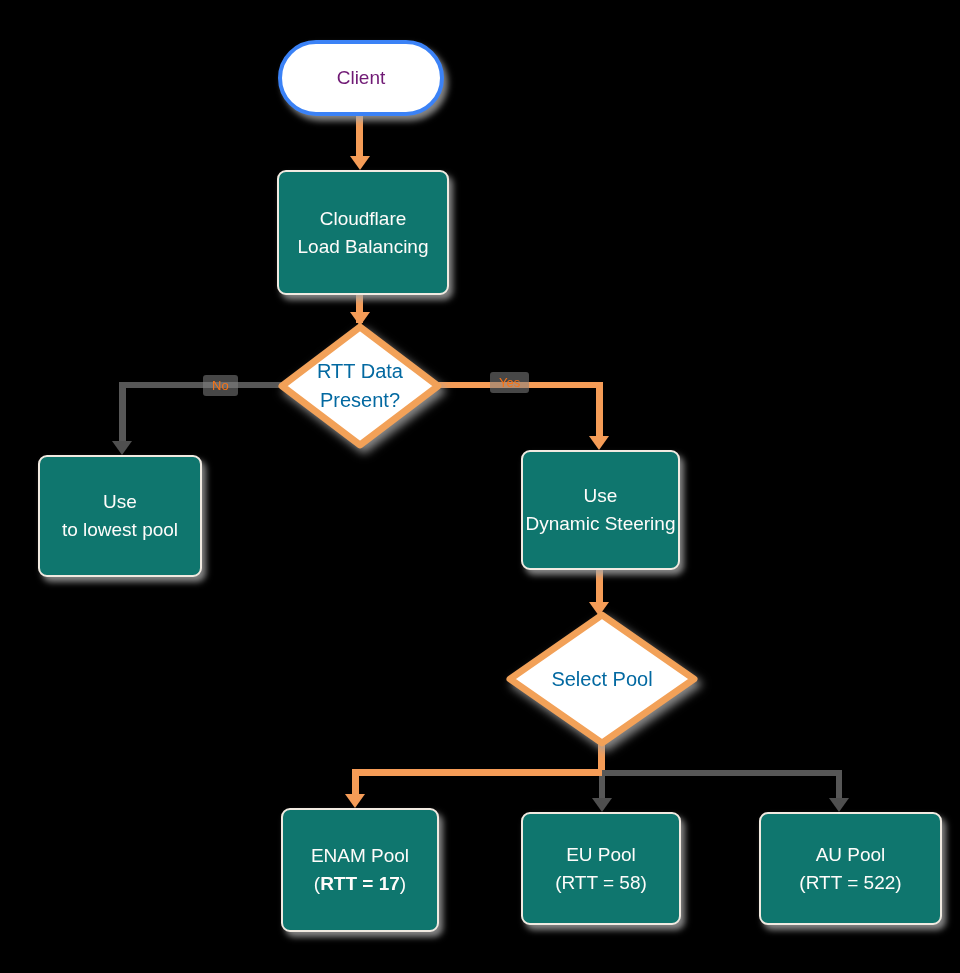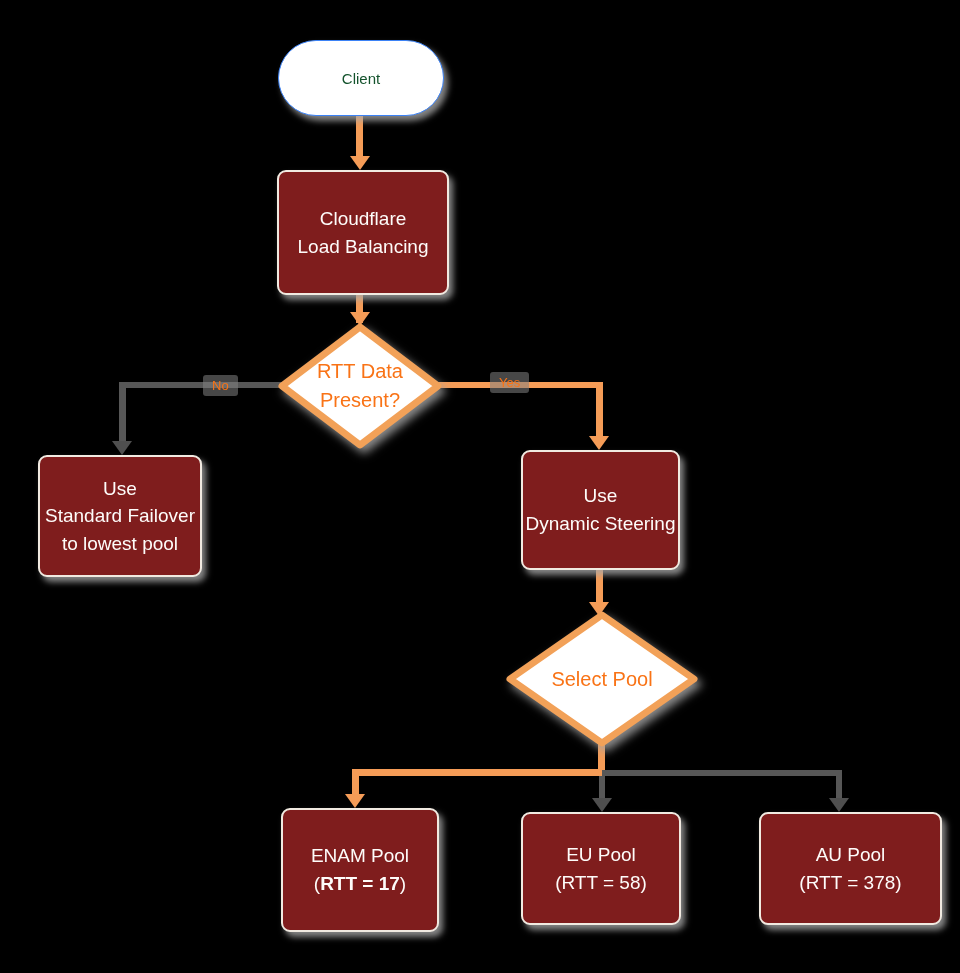--- a/index.html
+++ b/index.html
@@ -8,38 +8,38 @@
     font-family:"Liberation Sans",sans-serif;overflow:hidden;
   }
   
   .node{
     position:absolute;box-sizing:border-box;
     display:flex;flex-direction:column;align-items:center;justify-content:center;
     text-align:center;
   }
   .node span{display:block;}
   .orange-box{
-    background:#7f1d1d;
+    background:#0f766e;
     border:2px solid #F1EAE1;
     border-radius:9px;
     color:#FEFCFA;font-size:19px;line-height:1.45;
     box-shadow:4px 5px 6px rgba(168,168,168,0.8);
   }
   .stadium{
     background:#FFFFFF;
-    border:1px solid #3b82f6;
+    border:4px solid #3b82f6;
     border-radius:42px;
-    color:#14532d;font-size:15px;
+    color:#701a75;font-size:19px;
     box-shadow:4px 5px 6px rgba(168,168,168,0.8);
   }
   .diamond-svg{position:absolute;filter:drop-shadow(4px 5px 5px rgba(162,162,162,0.85));}
   .diamond-svg polygon{fill:#FFFFFF;stroke:#F2A158;stroke-width:7;stroke-linejoin:round;}
   .diamond-text{
     position:absolute;display:flex;flex-direction:column;align-items:center;justify-content:center;
-    color:#f97316;font-size:20px;line-height:1.45;text-align:center;
+    color:#0369a1;font-size:20px;line-height:1.45;text-align:center;
   }
   .bold{font-weight:bold;display:inline !important;}
   .pline{display:block;}
   
   .conn{position:absolute;}
   .conn.orange{background:#F59C57;}
   .conn.gray{background:#575757;}
   .arrow-down{
     position:absolute;width:0;height:0;
     border-left:10px solid transparent;border-right:10px solid transparent;
@@ -97,21 +97,20 @@
   <svg class="diamond-svg" style="left:277px;top:322px;" width="166" height="128" viewBox="0 0 166 128">
     <polygon points="83,5 161,64 83,123 5,64"></polygon>
   </svg>
   <div class="diamond-text" style="left:287px;top:345px;width:146px;height:82px;">
     <span>RTT Data</span>
     <span>Present?</span>
   </div>
 
   <div class="node orange-box" style="left:38px;top:455px;width:164px;height:122px;">
     <span>Use</span>
-    <span>Standard Failover</span>
     <span>to lowest pool</span>
   </div>
 
   <div class="node orange-box" style="left:521px;top:450px;width:159px;height:120px;">
     <span>Use</span>
     <span>Dynamic Steering</span>
   </div>
 
   <svg class="diamond-svg" style="left:505px;top:610px;" width="194" height="138" viewBox="0 0 194 138">
     <polygon points="97,5 189,69 97,133 5,69"></polygon>
@@ -125,16 +124,16 @@
     <span class="pline"><span class="bold" style="font-weight:normal;">(</span><span class="bold">RTT = 17</span><span class="bold" style="font-weight:normal;">)</span></span>
   </div>
 
   <div class="node orange-box" style="left:521px;top:812px;width:160px;height:113px;">
     <span>EU Pool</span>
     <span>(RTT = 58)</span>
   </div>
 
   <div class="node orange-box" style="left:759px;top:812px;width:183px;height:113px;">
     <span>AU Pool</span>
-    <span>(RTT = 378)</span>
+    <span>(RTT = 522)</span>
   </div>
 
 </div>
 
 </body></html>

